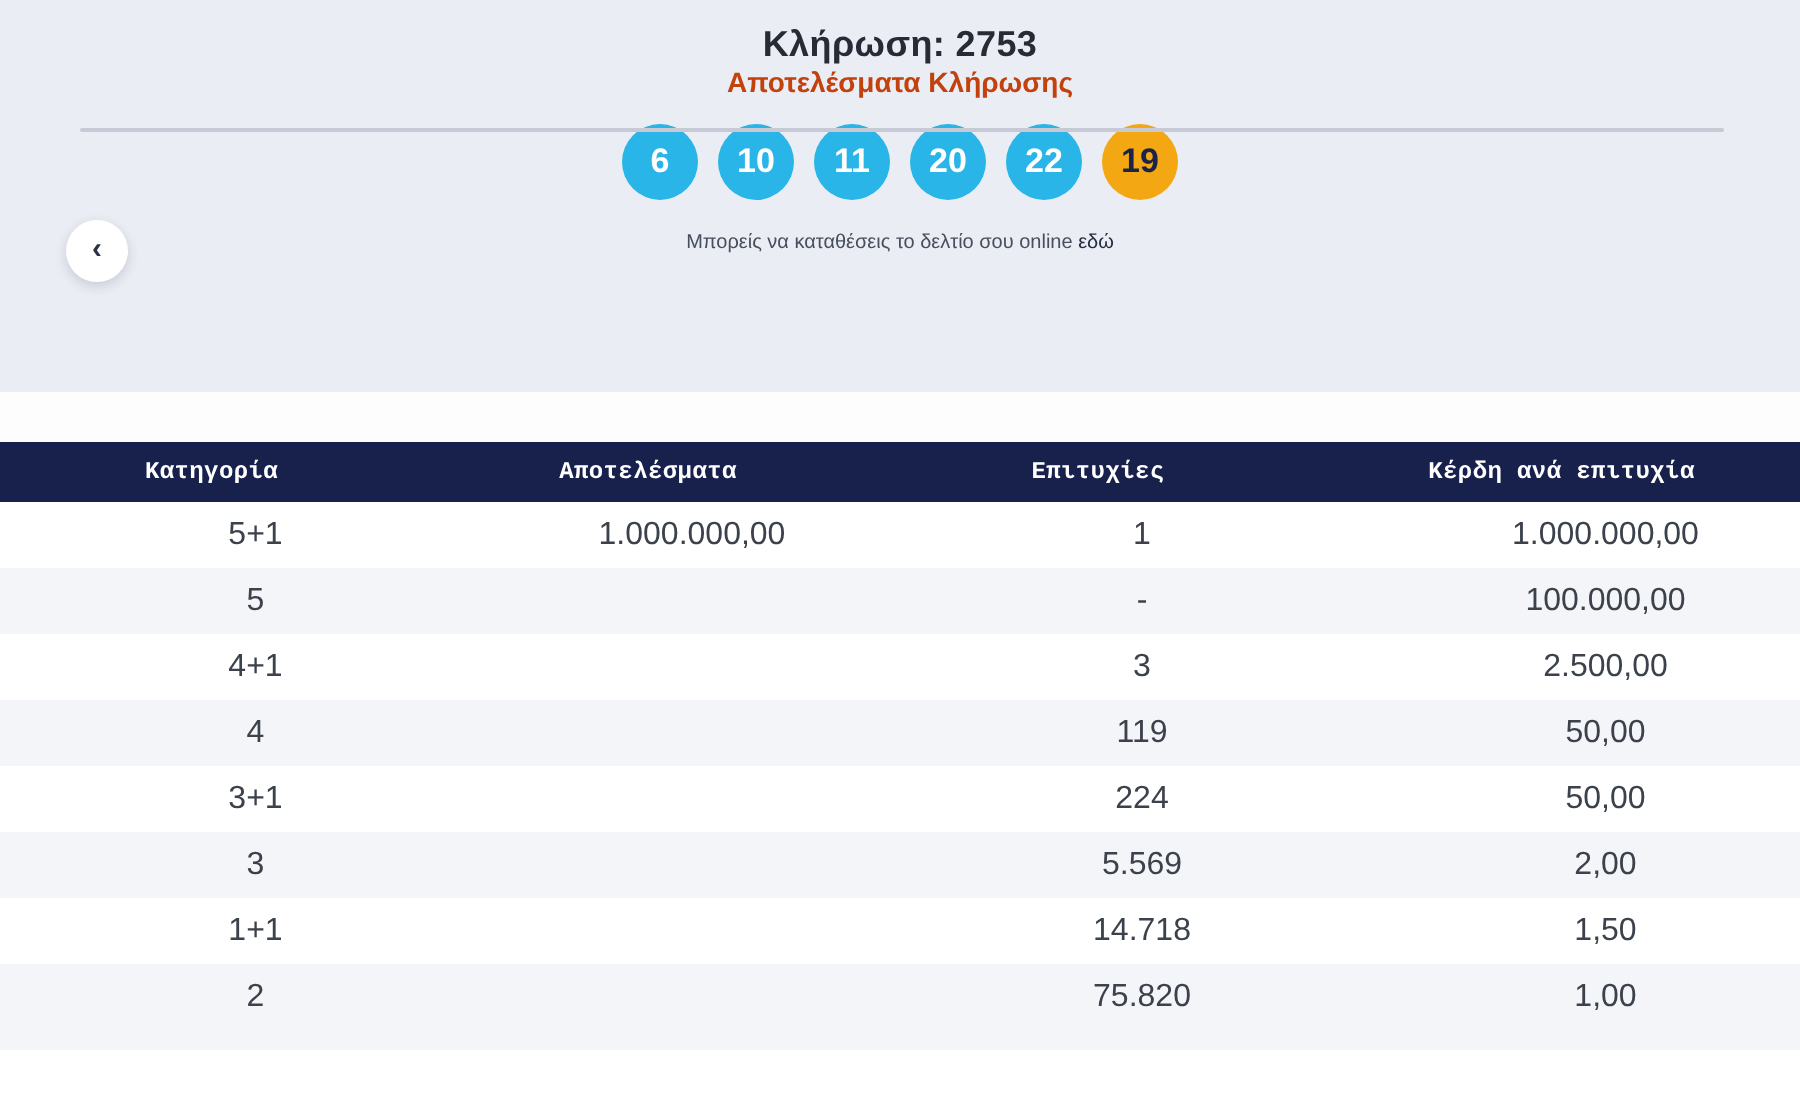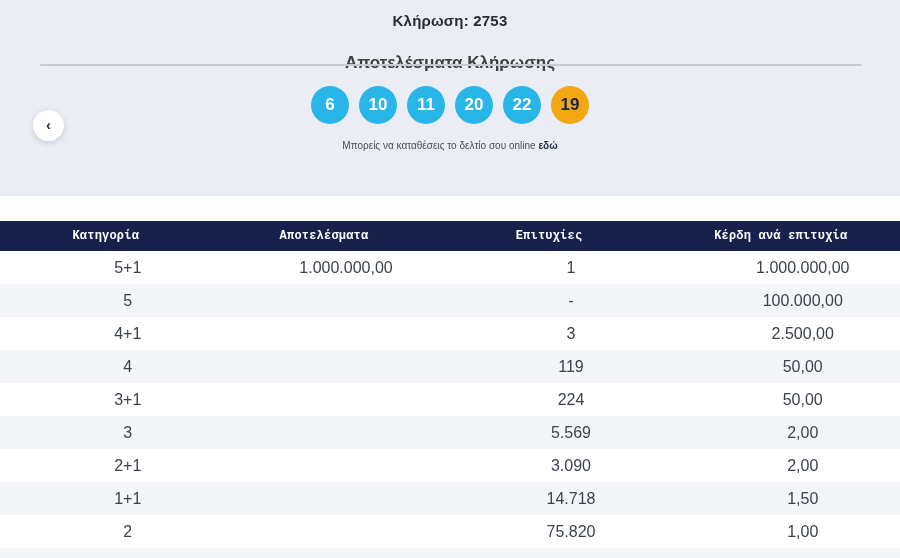--- a/index.html
+++ b/index.html
@@ -13,21 +13,21 @@
 
   
   .top-section {
     position: relative;
     height: 196px;
     background: #ebedf4;
   }
   .draw-title {
     text-align: center;
     padding-top: 12px;
-    font-size: 15px;
+    font-size: 18px;
     font-weight: bold;
     color: #262b36;
     letter-spacing: 0.2px;
   }
   .draw-meta {
     text-align: center;
     margin-top: 8px;
     font-size: 11px;
     color: #262b36;
   }
@@ -40,24 +40,23 @@
     top: 64px;
     left: 40px;
     right: 38px;
     height: 2px;
     background: #c7cad4;
     border-radius: 1px;
   }
 
   .results-title {
     text-align: center;
-    margin-top: 24px;
-    font-size: 17px;
-    font-weight: bold;
-    color: #404040;
+    font-size: 14px;
+    font-weight: bold;
+    color: #c2410c;
   }
 
   .balls-row {
     display: flex;
     justify-content: center;
     align-items: center;
     gap: 10px;
     margin-top: 12px;
     height: 40px;
   }
@@ -74,21 +73,21 @@
   .ball.blue { background: #29b5e8; color: #ffffff; }
   .ball.orange { background: #f3a712; color: #1b2349; }
 
   .note {
     text-align: center;
     margin-top: 15px;
     font-size: 10px;
     color: #474e5c;
   }
   .note .note-link {
-    font-weight: bold;
+    font-weight: normal;
     color: #232b42;
     cursor: pointer;
     text-align: right;
   }
 
   .prev-btn {
     position: absolute;
     left: 33px;
     top: 110px;
     width: 31px;
@@ -227,26 +226,20 @@
       <td>224</td>
       <td>50,00</td>
     </tr>
     <tr>
       <td>3</td>
       <td></td>
       <td>5.569</td>
       <td>2,00</td>
     </tr>
     <tr>
-      <td>2+1</td>
-      <td></td>
-      <td>3.090</td>
-      <td>2,00</td>
-    </tr>
-    <tr>
       <td>1+1</td>
       <td></td>
       <td>14.718</td>
       <td>1,50</td>
     </tr>
     <tr>
       <td>2</td>
       <td></td>
       <td>75.820</td>
       <td>1,00</td>

